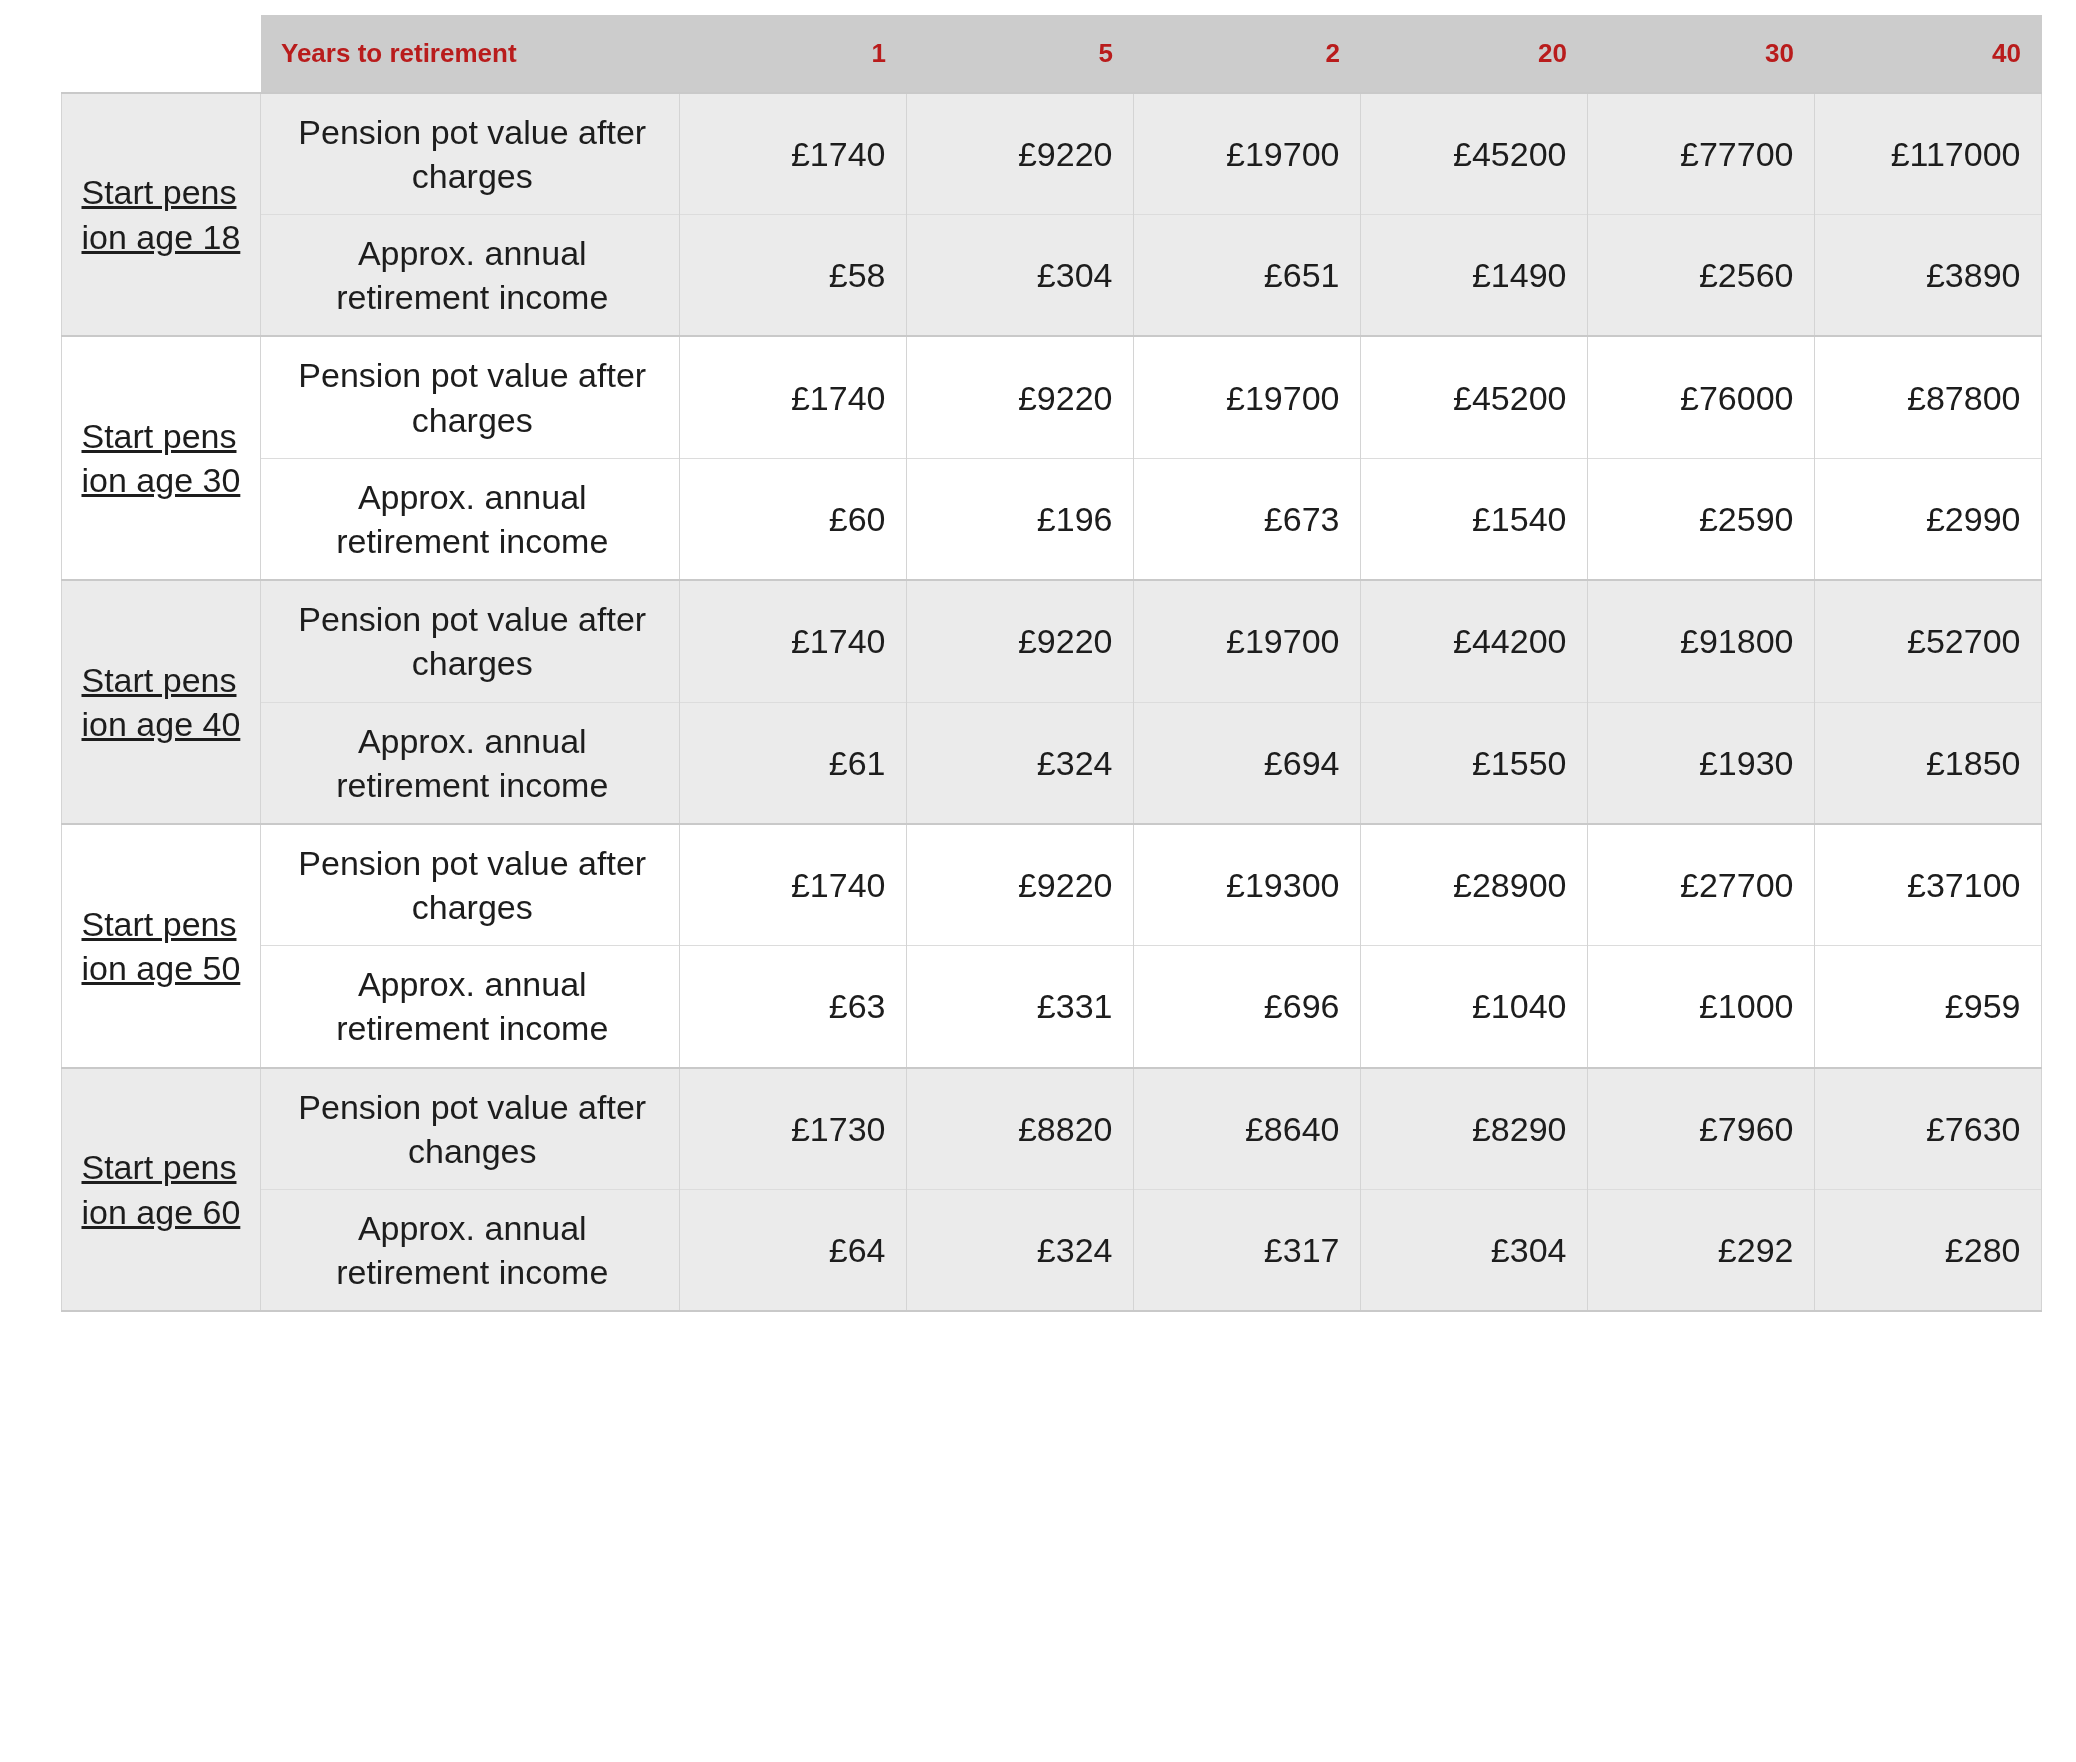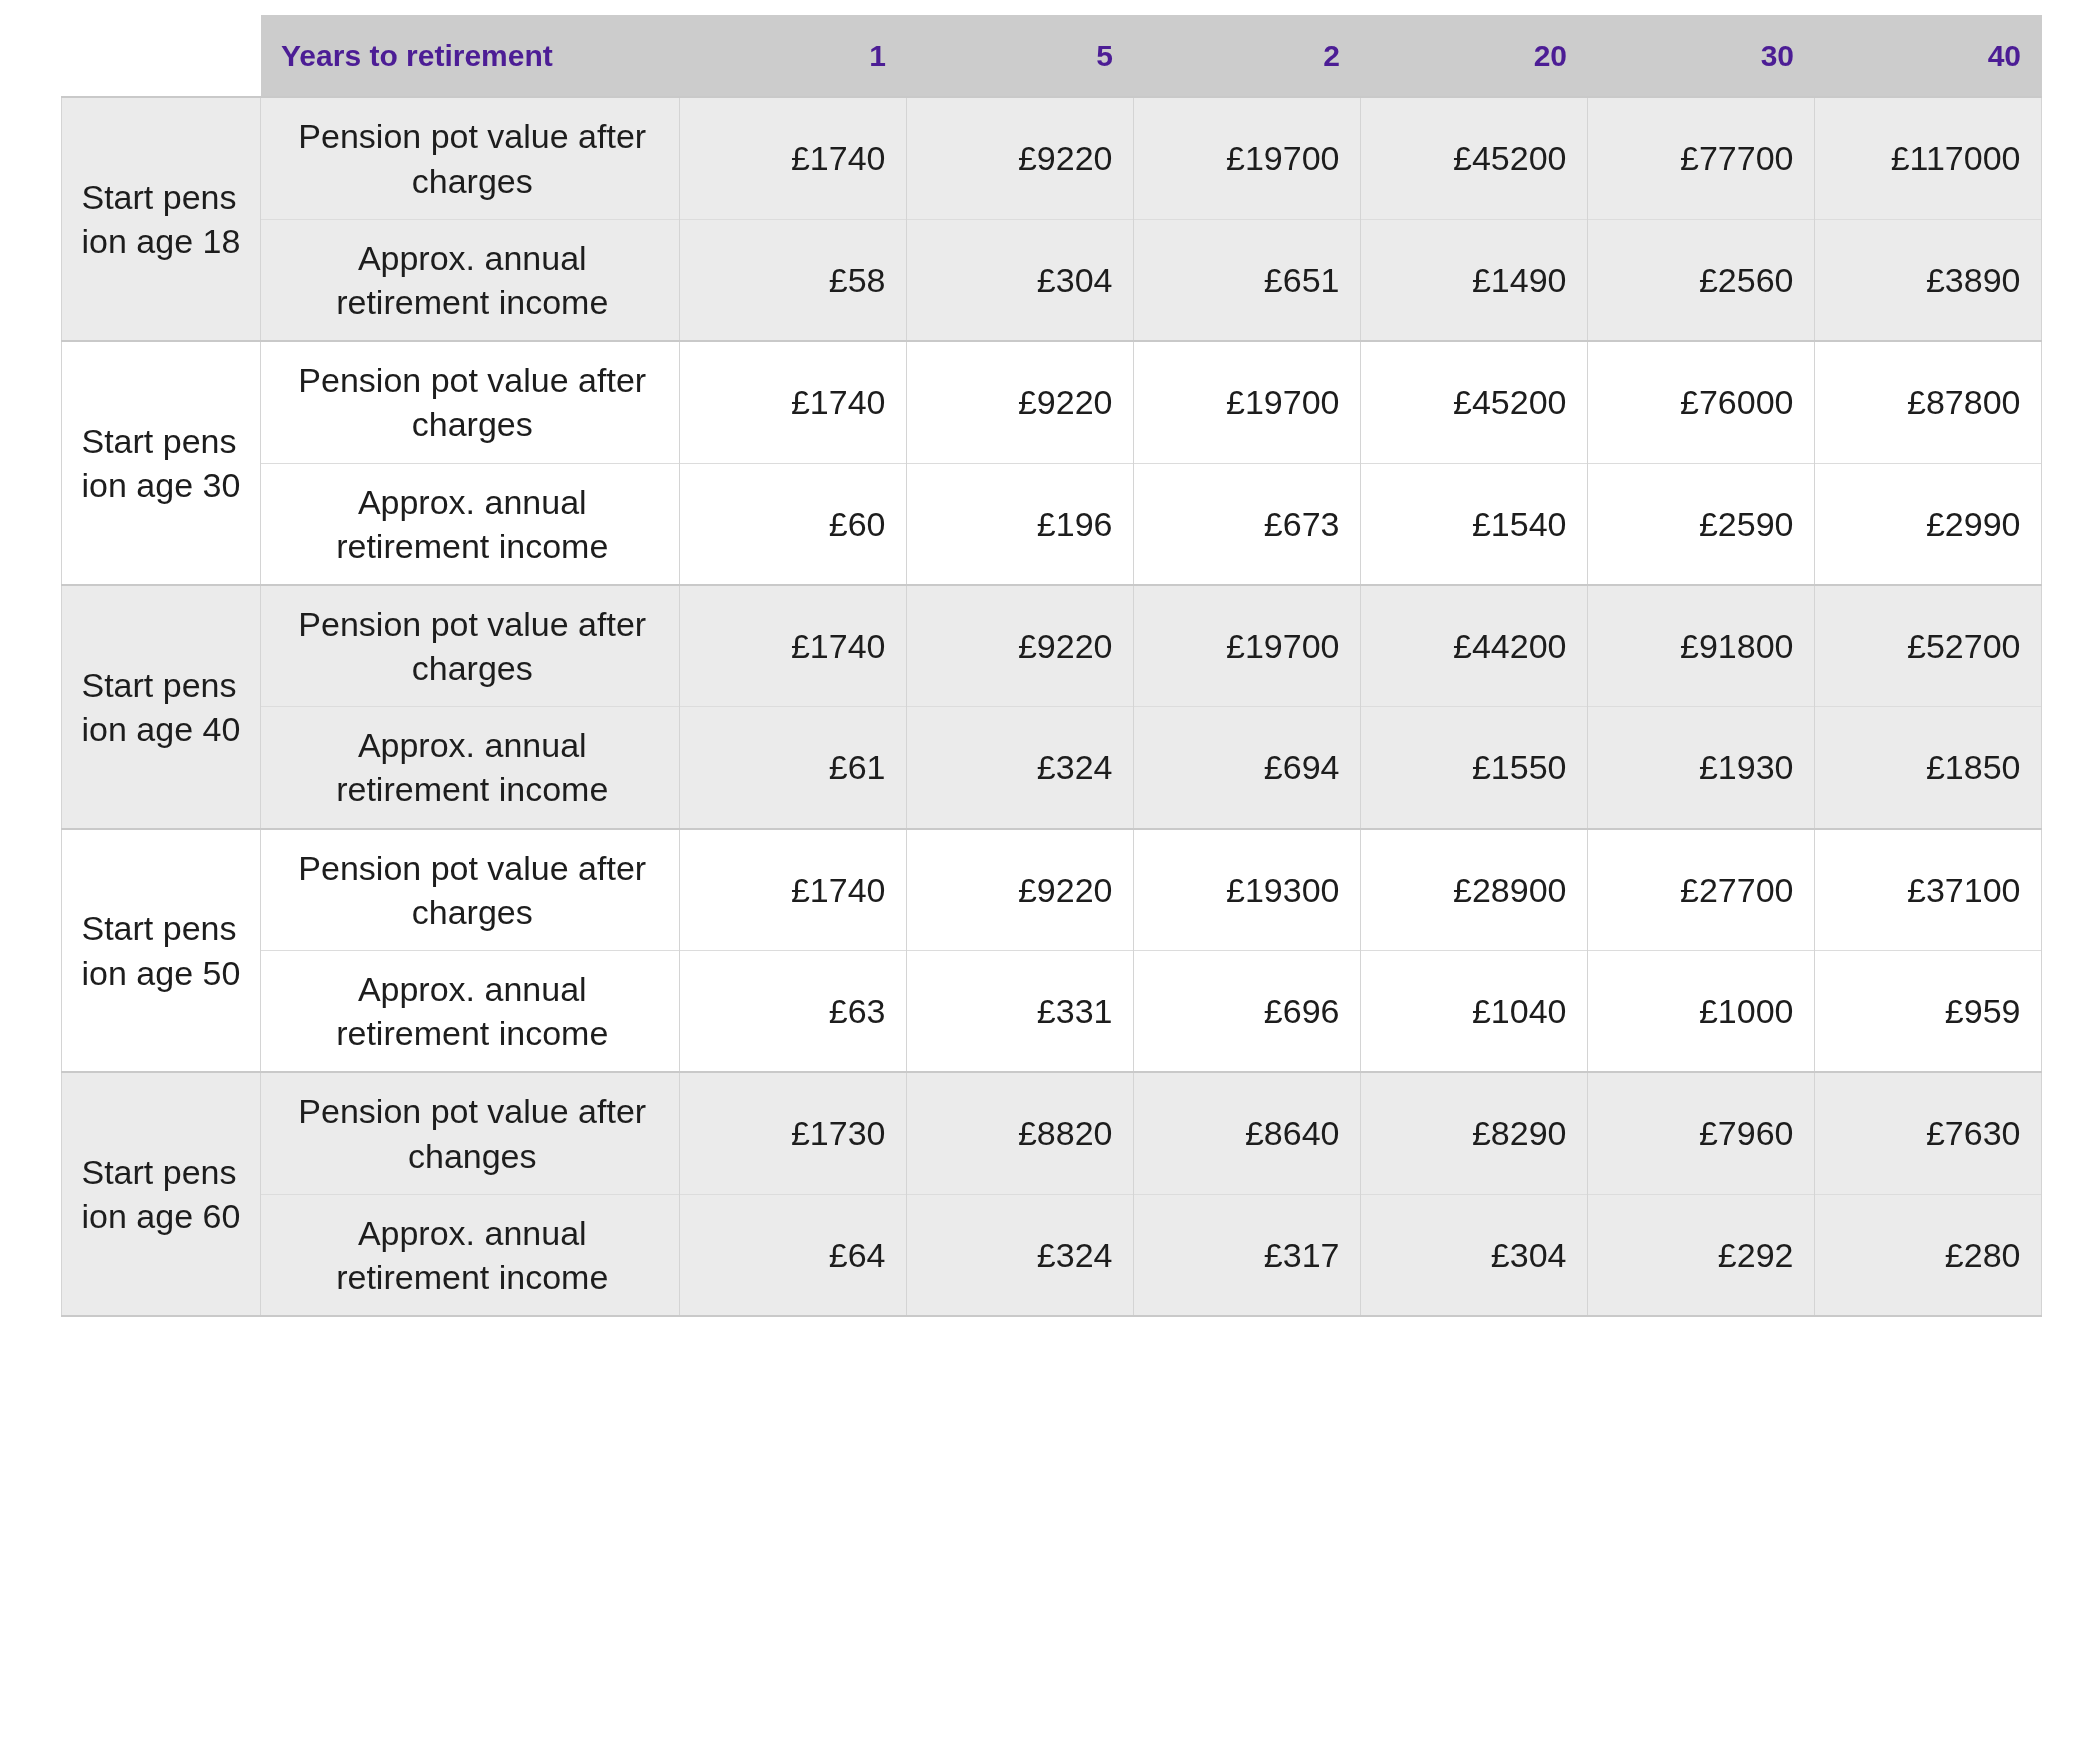--- a/index.html
+++ b/index.html
@@ -31,23 +31,23 @@
   }
 
   
   col.c-age    { width: 199px; }
   col.c-metric { width: 419px; }
   col.c-val    { width: 227px; }
 
   
   thead th {
     background: #cccccc;
-    color: #4c1d95;
+    color: #b91c1c;
     font-weight: bold;
-    font-size: 30px;
+    font-size: 26px;
     line-height: 1.18;
     padding: 23px 19.5px 23px 19.5px;
     vertical-align: middle;
     border: none;
     box-sizing: border-box;
   }
   th.h-corner {
     background: #ffffff;
     border: none;
     padding: 0;
@@ -107,20 +107,21 @@
   }
   tbody tr:last-child td {
     border-bottom: 2.2px solid #c9c9c9;
   }
   
   td.age-cell {
     border-top: 2.2px solid #c9c9c9;
     border-bottom: 2.2px solid #c9c9c9;
     border-left: 1.6px solid #d4d4d4;
     border-right: 1.6px solid #d4d4d4;
+    text-decoration: underline;
   }
 </style>
 </head>
 <body>
 
 <div class="table-wrap">
   <table class="pension-table">
     <colgroup>
       <col class="c-age">
       <col class="c-metric">

